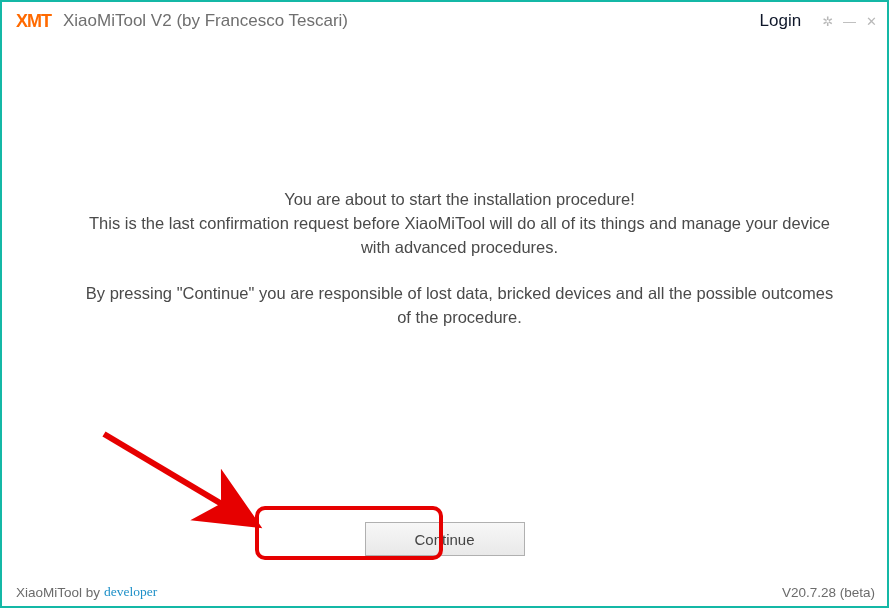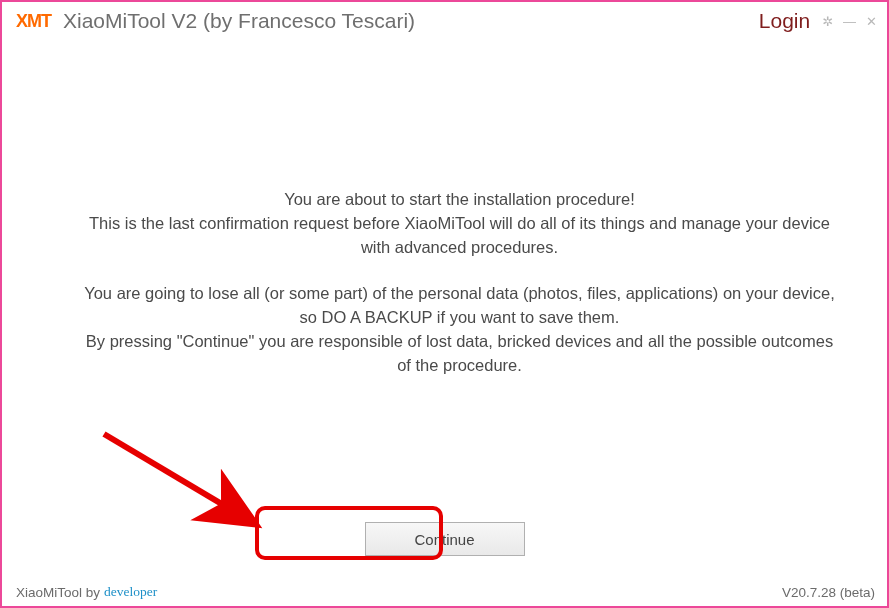--- a/index.html
+++ b/index.html
@@ -6,50 +6,50 @@
   body {
     background: #ffffff;
     font-family: "Segoe UI", Tahoma, sans-serif;
     width: 889px;
     height: 608px;
     overflow: hidden;
   }
   .window {
     width: 889px;
     height: 608px;
-    border: 2px solid #ec4899;
+    border: 2px solid #14b8a6;
     background: #fff;
     position: relative;
     display: flex;
     flex-direction: column;
   }
   .titlebar {
     display: flex;
     align-items: center;
     padding: 6px 10px 4px 14px;
     height: 36px;
   }
   .logo {
     font-weight: 900;
     font-size: 18px;
     letter-spacing: -1px;
     color: #ff6a00;
     font-family: Arial, sans-serif;
   }
   .title {
     color: #6f6f6f;
-    font-size: 21px;
+    font-size: 17px;
     margin-left: 12px;
     font-weight: 400;
   }
   .spacer { flex: 1; }
   .login-link {
-    color: #7f1d1d;
-    font-size: 21px;
-    margin-right: 12px;
+    color: #0f172a;
+    font-size: 17px;
+    margin-right: 21px;
     cursor: pointer;
   }
   .win-controls { display: flex; align-items: center; gap: 10px; color: #b8b8b8; }
   .win-controls span { cursor: pointer; font-size: 13px; }
   .content {
     flex: 1;
     display: flex;
     flex-direction: column;
     align-items: center;
     justify-content: flex-start;
@@ -115,21 +115,20 @@
       <span>✲</span>
       <span>—</span>
       <span>✕</span>
     </span>
   </div>
 
   <div class="content">
     <p>You are about to start the installation procedure!</p>
     <p>This is the last confirmation request before XiaoMiTool will do all of its things and manage your device with advanced procedures.</p>
     <div class="para-gap"></div>
-    <p>You are going to lose all (or some part) of the personal data (photos, files, applications) on your device, so DO A BACKUP if you want to save them.</p>
     <p>By pressing "Continue" you are responsible of lost data, bricked devices and all the possible outcomes of the procedure.</p>
   </div>
 
   <div class="button-row">
     <button class="btn">Continue</button>
   </div>
 
   <div class="highlight-box" style="left:253px; top:504px; width:188px; height:54px;"></div>
 
   <svg class="arrow-svg" style="left:90px; top:420px;" width="190" height="130">

